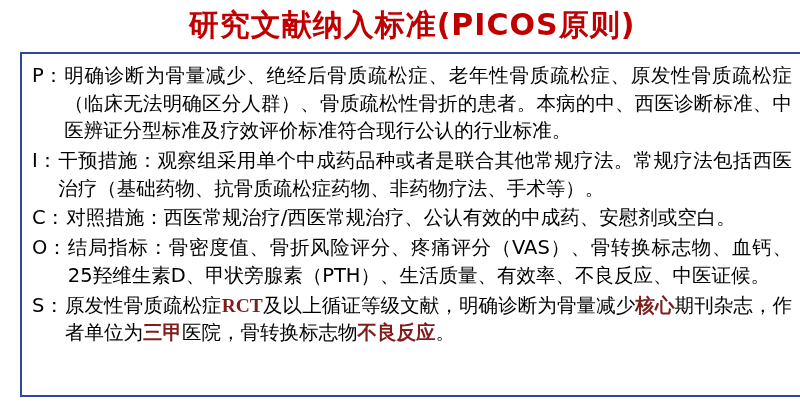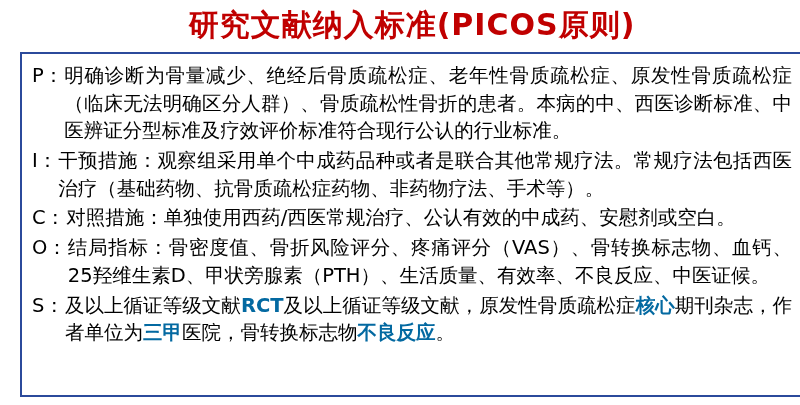--- a/index.html
+++ b/index.html
@@ -53,46 +53,47 @@
   .label {
     flex: 0 0 auto;
     white-space: nowrap;
     padding-right: 1px;
   }
   .text {
     flex: 1 1 auto;
     text-align: justify;
   }
   .hl {
-    color: #0369a1;
+    color: #7f1d1d;
     font-weight: bold;
+    font-family: Liberation Serif, serif;
   }
 </style>
 </head>
 <body>
 
 <div class="slide">
   <div class="title">研究文献纳入标准(PICOS原则)</div>
   <div class="box">
     <div id="criteria-list">
         <div class="item">
           <span class="label">P：</span>
           <span class="text"><span>明确诊断为骨量减少、绝经后骨质疏松症、老年性骨质疏松症、原发性骨质疏松症（临床无法明确区分人群）、骨质疏松性骨折的患者。本病的中、西医诊断标准、中医辨证分型标准及疗效评价标准符合现行公认的行业标准。</span></span>
         </div>
         <div class="item">
           <span class="label">I：</span>
           <span class="text"><span>干预措施：观察组采用单个中成药品种或者是联合其他常规疗法。常规疗法包括西医治疗（基础药物、抗骨质疏松症药物、非药物疗法、手术等）。</span></span>
         </div>
         <div class="item">
           <span class="label">C：</span>
-          <span class="text"><span>对照措施：单独使用西药/西医常规治疗、公认有效的中成药、安慰剂或空白。</span></span>
+          <span class="text"><span>对照措施：西医常规治疗/西医常规治疗、公认有效的中成药、安慰剂或空白。</span></span>
         </div>
         <div class="item">
           <span class="label">O：</span>
           <span class="text"><span>结局指标：骨密度值、骨折风险评分、疼痛评分（VAS）、骨转换标志物、血钙、25羟维生素D、甲状旁腺素（PTH）、生活质量、有效率、不良反应、中医证候。</span></span>
         </div>
         <div class="item">
           <span class="label">S：</span>
-          <span class="text"><span>及以上循证等级文献</span><span class="hl">RCT</span><span>及以上循证等级文献，原发性骨质疏松症</span><span class="hl">核心</span><span>期刊杂志，作者单位为</span><span class="hl">三甲</span><span>医院，骨转换标志物</span><span class="hl">不良反应</span><span>。</span></span>
+          <span class="text"><span>原发性骨质疏松症</span><span class="hl">RCT</span><span>及以上循证等级文献，明确诊断为骨量减少</span><span class="hl">核心</span><span>期刊杂志，作者单位为</span><span class="hl">三甲</span><span>医院，骨转换标志物</span><span class="hl">不良反应</span><span>。</span></span>
         </div>
       </div>
   </div>
 </div>
 
 </body></html>

